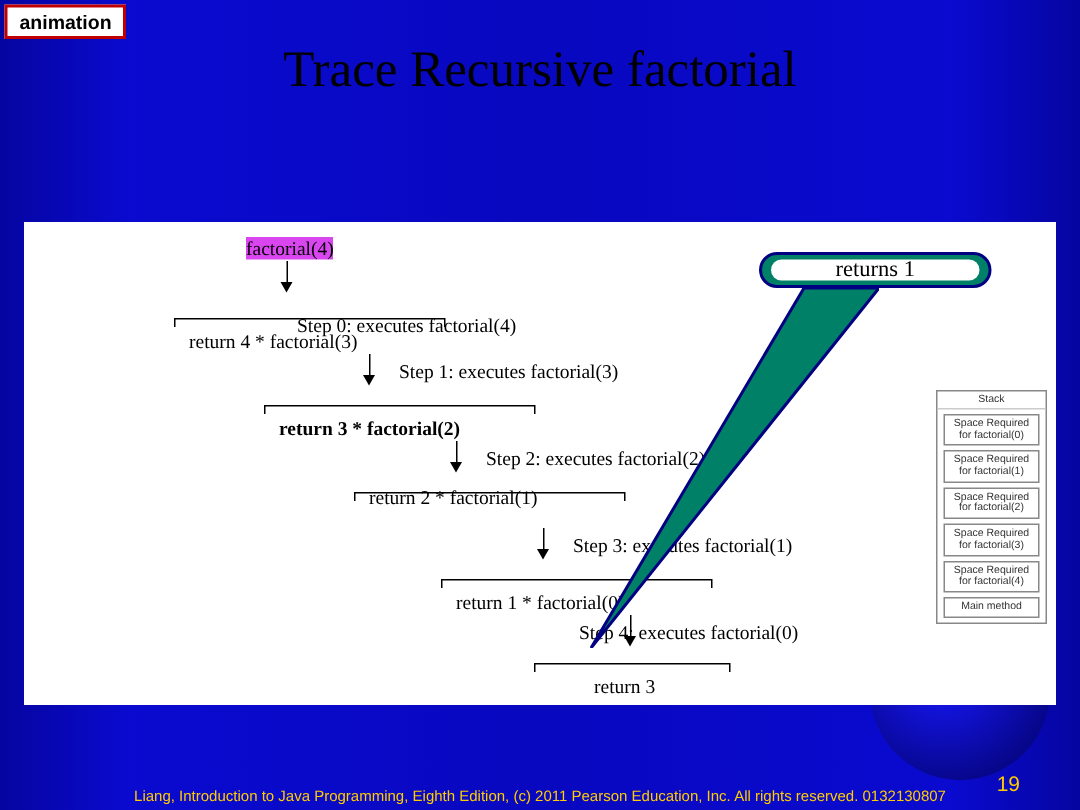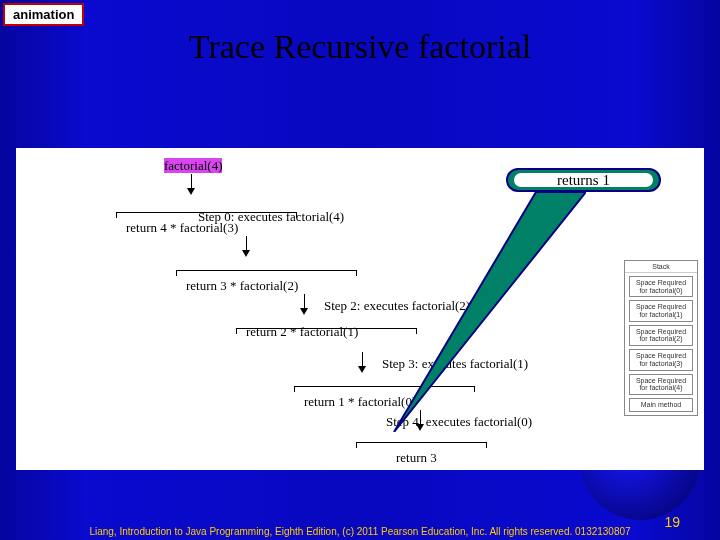--- a/index.html
+++ b/index.html
@@ -174,25 +174,26 @@
   <div class="vline" style="top:26px;left:175px;height:14px;"></div>
   <div class="arrow-down" style="top:40px;left:171px;"></div>
   <span class="dtext" style="top:30px;left:182px;margin-top:31px;">Step 0: executes factorial(4)</span>
 
   <div class="hline" style="top:64px;left:100px;width:180px;"></div>
   <div class="vline" style="top:64px;left:100px;height:6px;"></div>
   <div class="vline" style="top:64px;left:280px;height:6px;"></div>
   <span class="dtext" style="top:72px;left:110px;">return 4 * factorial(3)</span>
   <div class="vline" style="top:88px;left:230px;height:14px;"></div>
   <div class="arrow-down" style="top:102px;left:226px;"></div>
+  <span class="dtext" style="top:92px;left:250px;">Step 1: executes factorial(3)</span>
 
   <div class="hline" style="top:122px;left:160px;width:180px;"></div>
   <div class="vline" style="top:122px;left:160px;height:6px;"></div>
   <div class="vline" style="top:122px;left:340px;height:6px;"></div>
-  <span class="dtext" style="top:130px;left:170px;">return 3 * factorial(2)</span>
+  <span class="dtext" style="top:130px;left:170px;font-weight:bold;">return 3 * factorial(2)</span>
   <div class="vline" style="top:146px;left:288px;height:14px;"></div>
   <div class="arrow-down" style="top:160px;left:284px;"></div>
   <span class="dtext" style="top:150px;left:308px;">Step 2: executes factorial(2)</span>
 
   <div class="hline" style="top:180px;left:220px;width:180px;"></div>
   <div class="vline" style="top:180px;left:220px;height:6px;"></div>
   <div class="vline" style="top:180px;left:400px;height:6px;"></div>
   <span class="dtext" style="top:176px;left:230px;">return 2 * factorial(1)</span>
   <div class="vline" style="top:204px;left:346px;height:14px;"></div>
   <div class="arrow-down" style="top:218px;left:342px;"></div>

